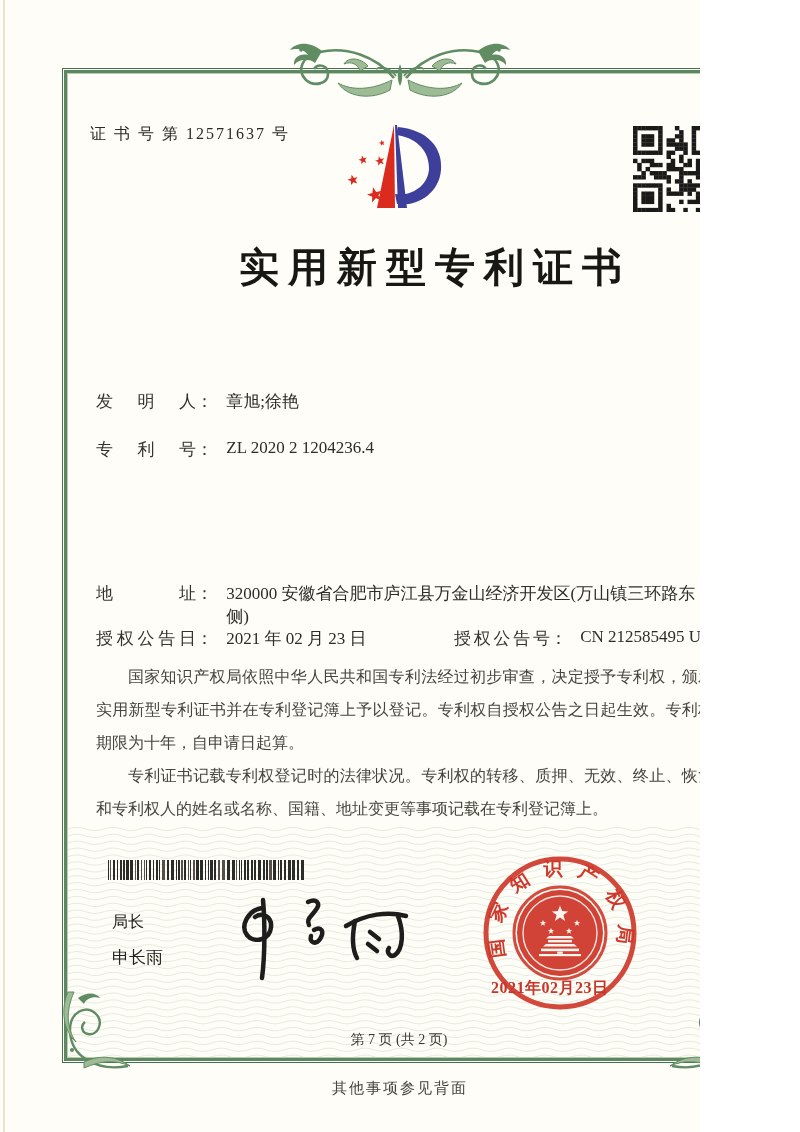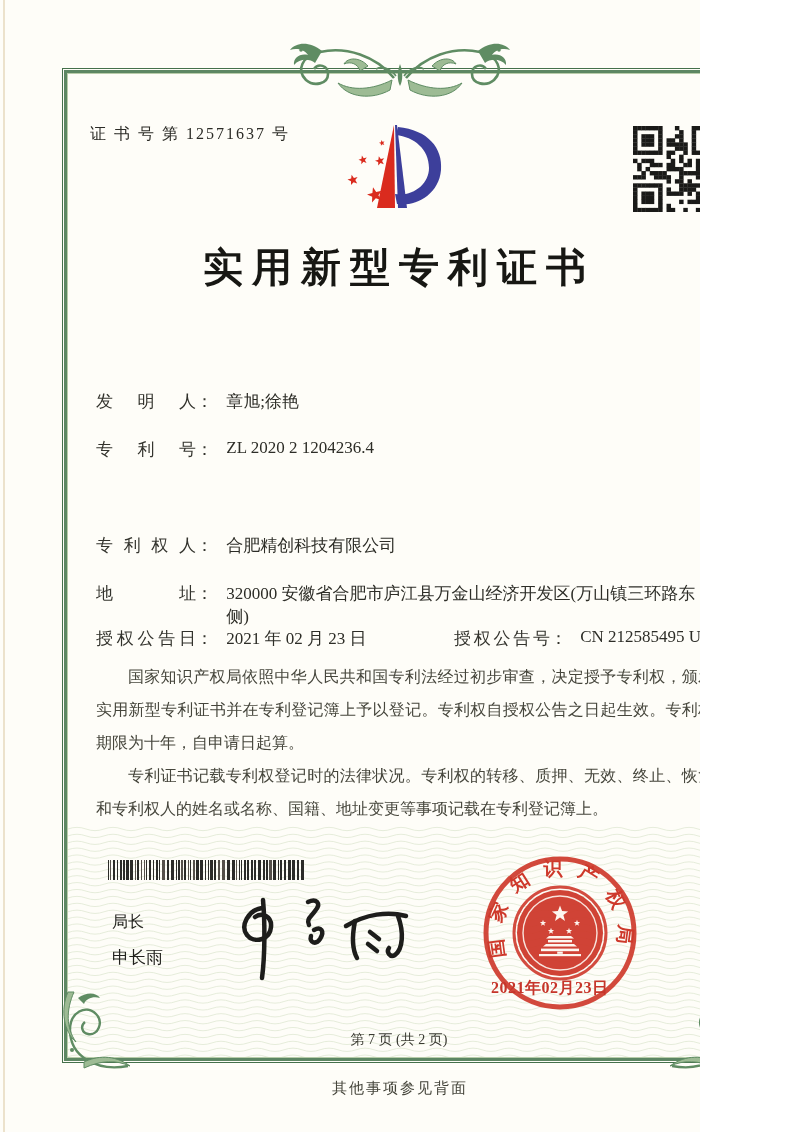--- a/index.html
+++ b/index.html
@@ -5,21 +5,21 @@
   html,body{margin:0;padding:0;background:#ffffff;}
   .page{position:relative;width:700px;height:1132px;background:#fefdf8;overflow:hidden;
         font-family:"Liberation Serif","DejaVu Serif",serif;color:#2e2e28;}
   .page::before{content:"";position:absolute;left:3px;top:0;bottom:0;width:2px;background:#ece2cc;}
   
   .frame{position:absolute;left:62px;top:68px;width:674px;height:995px;border:1px solid #44704b;padding:1px;box-sizing:border-box;}
   .frame-mid{width:100%;height:100%;border:3px solid #5d8763;box-sizing:border-box;}
   .frame-in{width:100%;height:100%;border:1px solid #b9cdaa;box-sizing:border-box;margin:0;}
   .abs{position:absolute;}
   .cert-no{left:90px;top:124px;font-size:16px;letter-spacing:2px;color:#2b2b26;}
-  .title{left:62px;top:240px;width:674px;text-align:center;font-size:40px;font-weight:bold;letter-spacing:9px;color:#171713;}
+  .title{left:62px;top:240px;width:674px;text-align:center;font-size:40px;font-weight:bold;letter-spacing:9px;color:#171713;padding-left:36px;}
   .field-row{left:96px;font-size:17px;white-space:nowrap;}
   .f-label{display:inline-block;width:100px;text-align:justify;text-align-last:justify;color:#33332d;}
   .f-colon{display:inline-block;color:#33332d;}
   .f-value{display:inline-block;margin-left:9px;color:#2d2d27;vertical-align:top;}
   .field-row.wrap{white-space:normal;}
   .field-row.wrap .f-value{max-width:472px;line-height:23px;}
   .pair2{position:absolute;left:358px;top:0;}
   .paras{left:96px;top:660px;width:618px;font-size:16px;line-height:33px;color:#46463c;text-align:justify;}
   .paras p{margin:0;text-indent:2em;}
   .barcode{left:108px;top:860px;width:202px;height:20px;font-size:0;}
@@ -362,24 +362,20 @@
   <div class="abs title">实用新型专利证书</div>
 
   <div class="abs field-row" style="top:390px">
     <span class="f-label">发明人</span><span class="f-colon">：</span>
     <span class="f-value">章旭;徐艳</span>
   </div>
   <div class="abs field-row" style="top:438px">
     <span class="f-label">专利号</span><span class="f-colon">：</span>
     <span class="f-value">ZL 2020 2 1204236.4</span>
   </div>
-  <div class="abs field-row" style="top:534px">
-    <span class="f-label">专利权人</span><span class="f-colon">：</span>
-    <span class="f-value">合肥精创科技有限公司</span>
-  </div>
   <div class="abs field-row wrap" style="top:582px">
     <span class="f-label">地址</span><span class="f-colon">：</span>
     <span class="f-value">320000 安徽省合肥市庐江县万金山经济开发区(万山镇三环路东侧)</span>
   </div>
   <div class="abs field-row" style="top:627px;width:640px">
     <span class="f-label">授权公告日</span><span class="f-colon">：</span>
     <span class="f-value">2021 年 02 月 23 日</span>
     <span class="pair2">
       <span class="f-label" style="width:96px">授权公告号</span><span class="f-colon">：</span>
       <span class="f-value">CN 212585495 U</span>

